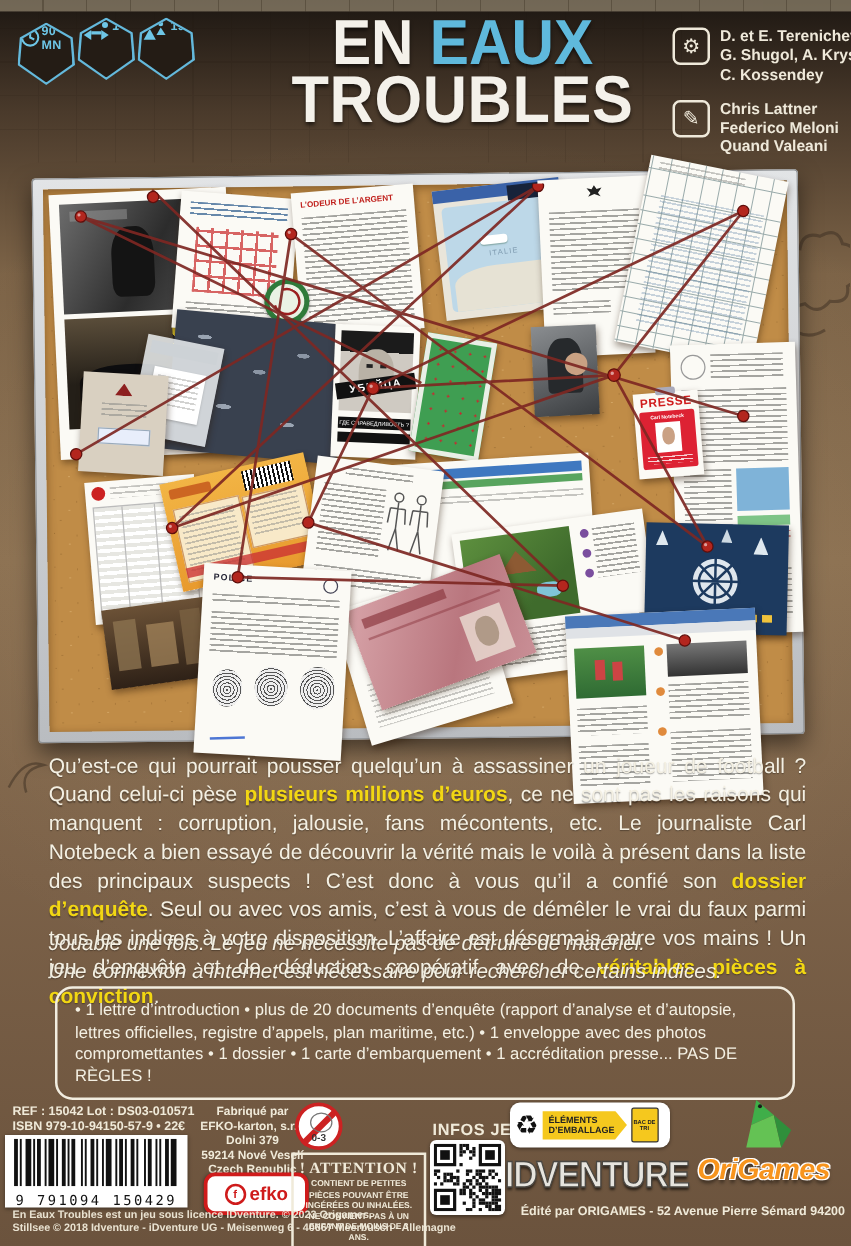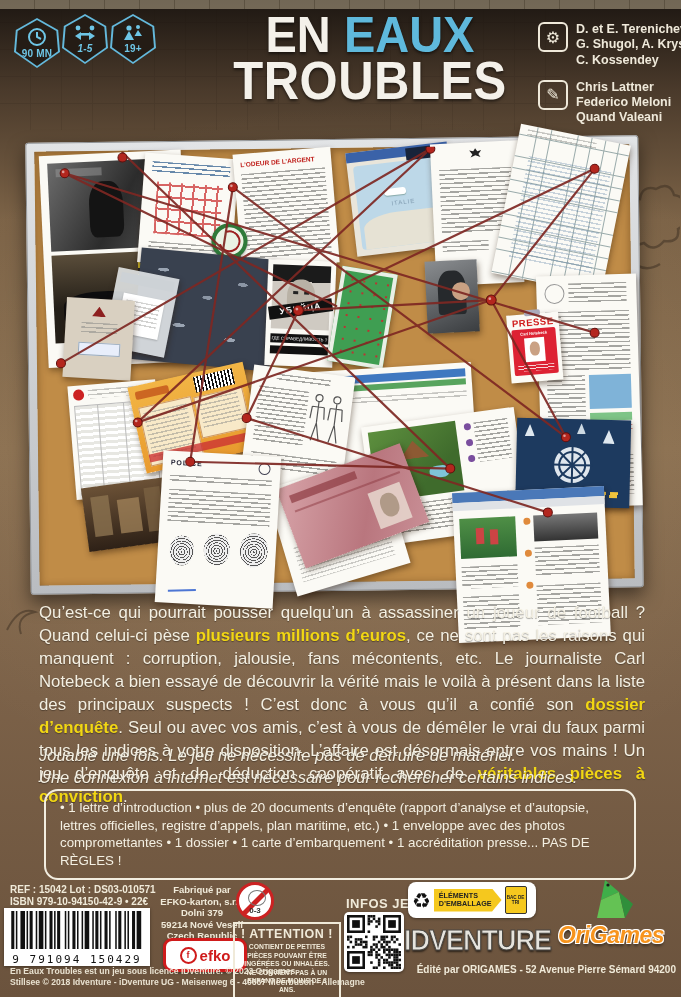--- a/index.html
+++ b/index.html
@@ -7,21 +7,21 @@
     font-family:"Liberation Sans",sans-serif;
     background:
       radial-gradient(ellipse 120% 60% at 50% 46%, rgba(255,230,190,.10), rgba(0,0,0,0) 60%),
       linear-gradient(180deg,#1d1712 0%,#4a3a2b 9%,#7c6347 22%,#8a6f50 45%,#7b6148 70%,#6b533d 100%);}
   .paper-strip{position:absolute;left:0;top:0;width:681px;height:9px;opacity:.55;
     background:repeating-linear-gradient(90deg,#b7a98d 0 34px,#8f8268 34px 35px),linear-gradient(#c2b396,#c2b396);}
   .gridghost{position:absolute;opacity:.10;background:repeating-linear-gradient(90deg,transparent 0 30px,#1e150d 30px 31px),repeating-linear-gradient(0deg,transparent 0 26px,#1e150d 26px 27px);}
   
   .badge{position:absolute;width:46px;height:50px;}
   .badge .hexo{position:absolute;inset:0;background:#64b9dc;clip-path:polygon(50% 0,96% 24%,100% 68%,50% 100%,0 68%,4% 24%);}
-  .badge .hexi{position:absolute;inset:2px;background:#241c15;clip-path:polygon(50% 0,96% 24%,100% 68%,50% 100%,0 68%,4% 24%);display:flex;flex-direction:column;align-items:center;justify-content:center;gap:1px;}
+  .badge .hexi{position:absolute;inset:2px;background:#241c15;clip-path:polygon(50% 0,96% 24%,100% 68%,50% 100%,0 68%,4% 24%);display:flex;align-items:flex-start;justify-content:center;gap:1px;}
   .badge svg{display:block;}
   .badge .blab{color:#6ec6e6;font-weight:bold;font-size:10px;letter-spacing:.2px;}
   .title{position:absolute;left:190px;top:14px;width:360px;text-align:center;line-height:.92;
     font-weight:bold;letter-spacing:0;color:#f4f1ea;text-shadow:0 2px 3px rgba(0,0,0,.55);transform:scaleY(1.08);}
   .title .l1{font-size:47px;} .title .l2{font-size:49px;letter-spacing:.5px;}
   .title .blue{color:#5fb9dc;}
   .credits{position:absolute;left:538px;top:22px;color:#efe9da;}
   .cred-row{display:flex;gap:8px;margin-bottom:12px;}
   .cred-ic{width:26px;height:26px;border:2px solid #efe9da;border-radius:6px;display:flex;align-items:center;justify-content:center;color:#efe9da;font-size:16px;flex:0 0 auto;}
   .cred-tx{font-size:12.5px;font-weight:bold;line-height:1.22;white-space:nowrap;}
@@ -59,21 +59,21 @@
   .bcbox svg{width:100%;height:38px;}
   .bcdigits{font-size:11px;color:#111;letter-spacing:2px;text-align:center;font-family:"DejaVu Sans Mono",monospace;}
   .madeby{position:absolute;left:146px;top:884px;width:112px;text-align:center;font-size:9.5px;font-weight:bold;line-height:11.5px;}
   .efko{position:absolute;left:163px;top:938px;width:78px;height:28px;background:#fff;border:3px solid #cf1b1b;border-radius:9px;display:flex;align-items:center;justify-content:center;gap:3px;color:#cf1b1b;font-weight:bold;font-size:15px;box-shadow:0 1px 3px rgba(0,0,0,.4);}
   .efko .fdot{width:13px;height:13px;border-radius:50%;border:2px solid #cf1b1b;font-size:9px;display:flex;align-items:center;justify-content:center;}
   .warn03{position:absolute;left:236px;top:882px;width:38px;height:38px;background:#fff;border-radius:50%;border:3px solid #c22;box-sizing:border-box;}
   .warn03::before{content:"";position:absolute;left:-2px;top:15px;width:36px;height:5px;background:#c22;transform:rotate(-45deg);}
   .warn03 .face{position:absolute;left:9px;top:5px;width:16px;height:14px;border:1.5px solid #777;border-radius:50%;}
   .warn03 .lab{position:absolute;left:0;right:0;bottom:2px;text-align:center;font-size:8px;font-weight:bold;color:#333;}
   .attn{position:absolute;left:233px;top:922px;width:108px;border:2px solid #f0ead9;padding:3px 4px;box-sizing:border-box;text-align:center;}
-  .attn .at{font-size:12.5px;font-weight:bold;letter-spacing:.5px;}
+  .attn .at{font-size:12.5px;font-weight:bold;letter-spacing:.5px;font-family:Liberation Serif, serif;}
   .attn .ab{font-size:6.8px;font-weight:bold;line-height:8.6px;margin-top:2px;}
   .infoslab{position:absolute;left:346px;top:896px;font-size:13px;font-weight:bold;letter-spacing:.5px;}
   .qrbox{position:absolute;left:344px;top:912px;width:60px;height:60px;background:#fff;border-radius:5px;padding:3px;box-sizing:border-box;box-shadow:0 1px 3px rgba(0,0,0,.4);}
   .qrbox svg{width:100%;height:100%;}
   .triman{position:absolute;left:408px;top:882px;width:128px;height:36px;background:#fff;border-radius:8px;display:flex;align-items:center;gap:3px;padding:2px 4px;box-sizing:border-box;box-shadow:0 1px 3px rgba(0,0,0,.4);}
   .triman .tm{font-size:21px;color:#111;line-height:1;}
   .triman .arrlab{background:#f5c81e;clip-path:polygon(0 0,86% 0,100% 50%,86% 100%,0 100%);padding:3px 10px 3px 5px;font-size:7.2px;font-weight:bold;color:#222;line-height:8.5px;white-space:nowrap;}
   .bin{width:20px;height:26px;background:#f5c81e;border:1.5px solid #333;border-radius:2px;display:flex;align-items:center;justify-content:center;text-align:center;font-size:4.6px;font-weight:bold;color:#222;line-height:5px;}
   .idvlogo{position:absolute;left:404px;top:925px;width:136px;text-align:center;font-size:27px;font-weight:bold;letter-spacing:-1px;color:#e6e4de;-webkit-text-stroke:1px #4a4742;text-shadow:0 2px 2px rgba(0,0,0,.6);transform:scaleY(1.1);}
   .origames{position:absolute;left:548px;top:878px;width:126px;text-align:center;}
@@ -436,21 +436,21 @@
   <div class="desc" id="desc-rich"><span>Qu’est-ce qui pourrait pousser quelqu’un à assassiner un joueur de football ? Quand celui-ci pèse </span><span class="hl">plusieurs millions d’euros</span><span>, ce ne sont pas les raisons qui manquent : corruption, jalousie, fans mécontents, etc. Le journaliste Carl Notebeck a bien essayé de découvrir la vérité mais le voilà à présent dans la liste des principaux suspects ! C’est donc à vous qu’il a confié son </span><span class="hl">dossier d’enquête</span><span>. Seul ou avec vos amis, c’est à vous de démêler le vrai du faux parmi tous les indices à votre disposition. L’affaire est désormais entre vos mains ! Un jeu d’enquête et de déduction coopératif avec de </span><span class="hl">véritables pièces à conviction</span><span>.</span></div>
   <div class="ital" style="top:766px;">Une connexion à internet est nécessaire pour rechercher certains indices.</div>
   <div class="ital" style="top:744px;">Jouable une fois. Le jeu ne nécessite pas de détruire de matériel.</div>
 
   <div class="contenu">
     <span>• 1 lettre d’introduction • plus de 20 documents d’enquête (rapport d’analyse et d’autopsie, lettres officielles, registre d’appels, plan maritime, etc.) • 1 enveloppe avec des photos compromettantes • 1 dossier • 1 carte d’embarquement • 1 accréditation presse... PAS DE RÈGLES !</span>
   </div>
 
   <div class="refs ft">
     <div>REF : 15042 Lot : DS03-010571</div>
-    <div>ISBN 979-10-94150-42-9 • 22€</div>
+    <div>ISBN 979-10-94150-57-9 • 22€</div>
   </div>
   <div class="bcbox">
     <svg id="bars" preserveAspectRatio="none" fill="#111" viewBox="0 0 120.09999999999995 40">
         <rect x="2" y="0" width="2.7" height="40"></rect>
         <rect x="6.050000000000001" y="0" width="1.35" height="40"></rect>
         <rect x="10.100000000000001" y="0" width="4.050000000000001" height="40"></rect>
         <rect x="15.500000000000002" y="0" width="1.35" height="40"></rect>
         <rect x="18.200000000000003" y="0" width="2.7" height="40"></rect>
         <rect x="23.6" y="0" width="1.35" height="40"></rect>
         <rect x="26.300000000000004" y="0" width="4.050000000000001" height="40"></rect>

